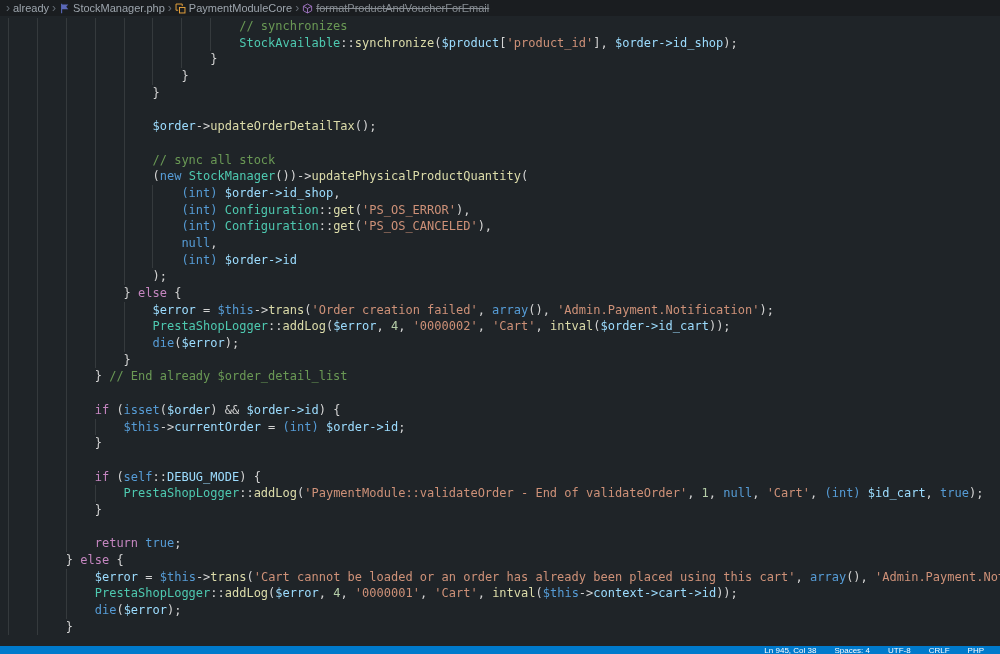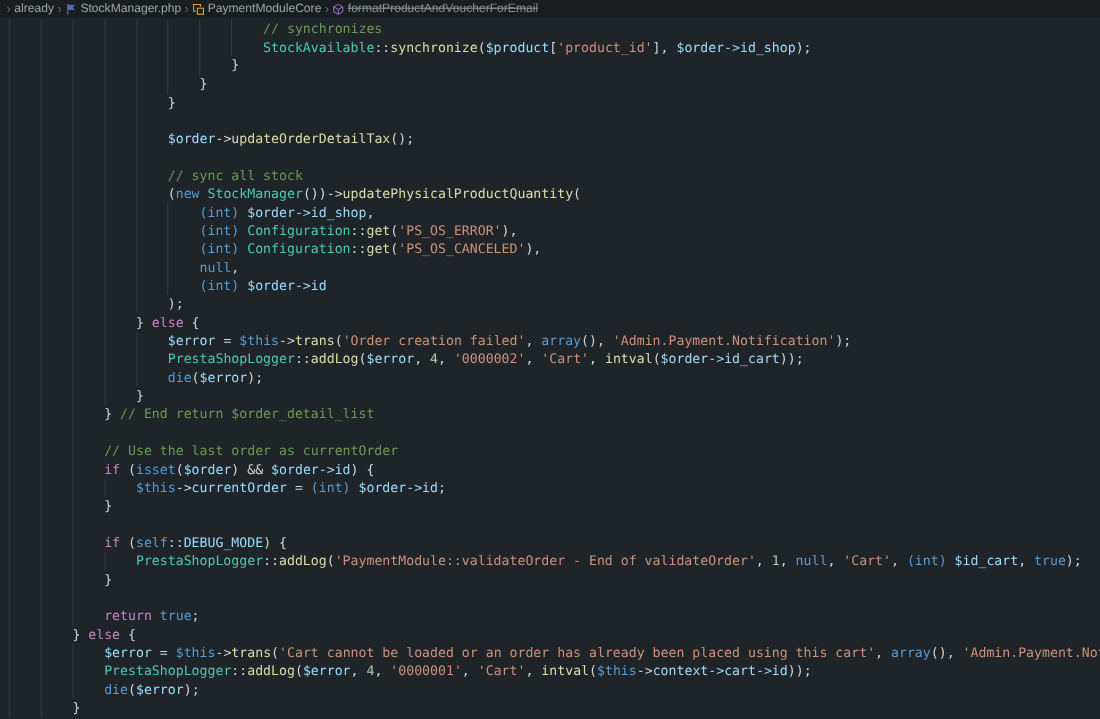--- a/index.html
+++ b/index.html
@@ -137,34 +137,40 @@
         <div class="line"><span class="iguide" style="left: 0px;"></span><span class="iguide" style="left: 28.8984px;"></span><span class="iguide" style="left: 57.7968px;"></span><span class="iguide" style="left: 86.6952px;"></span><span class="iguide" style="left: 115.594px;"></span><span class="iguide" style="left: 144.492px;"></span><span style="color: rgb(212, 212, 212);">                        </span><span style="color: rgb(86, 156, 214);">(int)</span><span style="color: rgb(212, 212, 212);"> </span><span style="color: rgb(78, 201, 176);">Configuration</span><span style="color: rgb(212, 212, 212);">::</span><span style="color: rgb(220, 220, 170);">get</span><span style="color: rgb(212, 212, 212);">(</span><span style="color: rgb(206, 145, 120);">'PS_OS_ERROR'</span><span style="color: rgb(212, 212, 212);">),</span></div>
         <div class="line"><span class="iguide" style="left: 0px;"></span><span class="iguide" style="left: 28.8984px;"></span><span class="iguide" style="left: 57.7968px;"></span><span class="iguide" style="left: 86.6952px;"></span><span class="iguide" style="left: 115.594px;"></span><span class="iguide" style="left: 144.492px;"></span><span style="color: rgb(212, 212, 212);">                        </span><span style="color: rgb(86, 156, 214);">(int)</span><span style="color: rgb(212, 212, 212);"> </span><span style="color: rgb(78, 201, 176);">Configuration</span><span style="color: rgb(212, 212, 212);">::</span><span style="color: rgb(220, 220, 170);">get</span><span style="color: rgb(212, 212, 212);">(</span><span style="color: rgb(206, 145, 120);">'PS_OS_CANCELED'</span><span style="color: rgb(212, 212, 212);">),</span></div>
         <div class="line"><span class="iguide" style="left: 0px;"></span><span class="iguide" style="left: 28.8984px;"></span><span class="iguide" style="left: 57.7968px;"></span><span class="iguide" style="left: 86.6952px;"></span><span class="iguide" style="left: 115.594px;"></span><span class="iguide" style="left: 144.492px;"></span><span style="color: rgb(212, 212, 212);">                        </span><span style="color: rgb(86, 156, 214);">null</span><span style="color: rgb(212, 212, 212);">,</span></div>
         <div class="line"><span class="iguide" style="left: 0px;"></span><span class="iguide" style="left: 28.8984px;"></span><span class="iguide" style="left: 57.7968px;"></span><span class="iguide" style="left: 86.6952px;"></span><span class="iguide" style="left: 115.594px;"></span><span class="iguide" style="left: 144.492px;"></span><span style="color: rgb(212, 212, 212);">                        </span><span style="color: rgb(86, 156, 214);">(int)</span><span style="color: rgb(212, 212, 212);"> </span><span style="color: rgb(156, 220, 254);">$order-&gt;id</span></div>
         <div class="line"><span class="iguide" style="left: 0px;"></span><span class="iguide" style="left: 28.8984px;"></span><span class="iguide" style="left: 57.7968px;"></span><span class="iguide" style="left: 86.6952px;"></span><span class="iguide" style="left: 115.594px;"></span><span style="color: rgb(212, 212, 212);">                    );</span></div>
         <div class="line"><span class="iguide" style="left: 0px;"></span><span class="iguide" style="left: 28.8984px;"></span><span class="iguide" style="left: 57.7968px;"></span><span class="iguide" style="left: 86.6952px;"></span><span style="color: rgb(212, 212, 212);">                } </span><span style="color: rgb(197, 134, 192);">else</span><span style="color: rgb(212, 212, 212);"> {</span></div>
         <div class="line"><span class="iguide" style="left: 0px;"></span><span class="iguide" style="left: 28.8984px;"></span><span class="iguide" style="left: 57.7968px;"></span><span class="iguide" style="left: 86.6952px;"></span><span class="iguide" style="left: 115.594px;"></span><span style="color: rgb(212, 212, 212);">                    </span><span style="color: rgb(156, 220, 254);">$error</span><span style="color: rgb(212, 212, 212);"> = </span><span style="color: rgb(86, 156, 214);">$this</span><span style="color: rgb(212, 212, 212);">-&gt;</span><span style="color: rgb(220, 220, 170);">trans</span><span style="color: rgb(212, 212, 212);">(</span><span style="color: rgb(206, 145, 120);">'Order creation failed'</span><span style="color: rgb(212, 212, 212);">, </span><span style="color: rgb(86, 156, 214);">array</span><span style="color: rgb(212, 212, 212);">(), </span><span style="color: rgb(206, 145, 120);">'Admin.Payment.Notification'</span><span style="color: rgb(212, 212, 212);">);</span></div>
         <div class="line"><span class="iguide" style="left: 0px;"></span><span class="iguide" style="left: 28.8984px;"></span><span class="iguide" style="left: 57.7968px;"></span><span class="iguide" style="left: 86.6952px;"></span><span class="iguide" style="left: 115.594px;"></span><span style="color: rgb(212, 212, 212);">                    </span><span style="color: rgb(78, 201, 176);">PrestaShopLogger</span><span style="color: rgb(212, 212, 212);">::</span><span style="color: rgb(220, 220, 170);">addLog</span><span style="color: rgb(212, 212, 212);">(</span><span style="color: rgb(156, 220, 254);">$error</span><span style="color: rgb(212, 212, 212);">, </span><span style="color: rgb(181, 206, 168);">4</span><span style="color: rgb(212, 212, 212);">, </span><span style="color: rgb(206, 145, 120);">'0000002'</span><span style="color: rgb(212, 212, 212);">, </span><span style="color: rgb(206, 145, 120);">'Cart'</span><span style="color: rgb(212, 212, 212);">, </span><span style="color: rgb(220, 220, 170);">intval</span><span style="color: rgb(212, 212, 212);">(</span><span style="color: rgb(156, 220, 254);">$order-&gt;id_cart</span><span style="color: rgb(212, 212, 212);">));</span></div>
         <div class="line"><span class="iguide" style="left: 0px;"></span><span class="iguide" style="left: 28.8984px;"></span><span class="iguide" style="left: 57.7968px;"></span><span class="iguide" style="left: 86.6952px;"></span><span class="iguide" style="left: 115.594px;"></span><span style="color: rgb(212, 212, 212);">                    </span><span style="color: rgb(86, 156, 214);">die</span><span style="color: rgb(212, 212, 212);">(</span><span style="color: rgb(156, 220, 254);">$error</span><span style="color: rgb(212, 212, 212);">);</span></div>
         <div class="line"><span class="iguide" style="left: 0px;"></span><span class="iguide" style="left: 28.8984px;"></span><span class="iguide" style="left: 57.7968px;"></span><span class="iguide" style="left: 86.6952px;"></span><span style="color: rgb(212, 212, 212);">                }</span></div>
-        <div class="line"><span class="iguide" style="left: 0px;"></span><span class="iguide" style="left: 28.8984px;"></span><span class="iguide" style="left: 57.7968px;"></span><span style="color: rgb(212, 212, 212);">            } </span><span style="color: rgb(106, 153, 85);">// End return $order_detail_list</span></div>
+        <div class="line"><span class="iguide" style="left: 0px;"></span><span class="iguide" style="left: 28.8984px;"></span><span class="iguide" style="left: 57.7968px;"></span><span style="color: rgb(212, 212, 212);">            } </span><span style="color: rgb(106, 153, 85);">// End already $order_detail_list</span></div>
         <div class="line"><span class="iguide" style="left: 0px;"></span><span class="iguide" style="left: 28.8984px;"></span><span class="iguide" style="left: 57.7968px;"></span><span>&nbsp;</span></div>
-        <div class="line"><span class="iguide" style="left: 0px;"></span><span class="iguide" style="left: 28.8984px;"></span><span class="iguide" style="left: 57.7968px;"></span><span style="color: rgb(212, 212, 212);">            </span><span style="color: rgb(106, 153, 85);">// Use the last order as currentOrder</span></div>
         <div class="line"><span class="iguide" style="left: 0px;"></span><span class="iguide" style="left: 28.8984px;"></span><span class="iguide" style="left: 57.7968px;"></span><span style="color: rgb(212, 212, 212);">            </span><span style="color: rgb(197, 134, 192);">if</span><span style="color: rgb(212, 212, 212);"> (</span><span style="color: rgb(86, 156, 214);">isset</span><span style="color: rgb(212, 212, 212);">(</span><span style="color: rgb(156, 220, 254);">$order</span><span style="color: rgb(212, 212, 212);">) &amp;&amp; </span><span style="color: rgb(156, 220, 254);">$order-&gt;id</span><span style="color: rgb(212, 212, 212);">) {</span></div>
         <div class="line"><span class="iguide" style="left: 0px;"></span><span class="iguide" style="left: 28.8984px;"></span><span class="iguide" style="left: 57.7968px;"></span><span class="iguide" style="left: 86.6952px;"></span><span style="color: rgb(212, 212, 212);">                </span><span style="color: rgb(86, 156, 214);">$this</span><span style="color: rgb(212, 212, 212);">-&gt;</span><span style="color: rgb(156, 220, 254);">currentOrder</span><span style="color: rgb(212, 212, 212);"> = </span><span style="color: rgb(86, 156, 214);">(int)</span><span style="color: rgb(212, 212, 212);"> </span><span style="color: rgb(156, 220, 254);">$order-&gt;id</span><span style="color: rgb(212, 212, 212);">;</span></div>
         <div class="line"><span class="iguide" style="left: 0px;"></span><span class="iguide" style="left: 28.8984px;"></span><span class="iguide" style="left: 57.7968px;"></span><span style="color: rgb(212, 212, 212);">            }</span></div>
         <div class="line"><span class="iguide" style="left: 0px;"></span><span class="iguide" style="left: 28.8984px;"></span><span class="iguide" style="left: 57.7968px;"></span><span>&nbsp;</span></div>
         <div class="line"><span class="iguide" style="left: 0px;"></span><span class="iguide" style="left: 28.8984px;"></span><span class="iguide" style="left: 57.7968px;"></span><span style="color: rgb(212, 212, 212);">            </span><span style="color: rgb(197, 134, 192);">if</span><span style="color: rgb(212, 212, 212);"> (</span><span style="color: rgb(86, 156, 214);">self</span><span style="color: rgb(212, 212, 212);">::</span><span style="color: rgb(156, 220, 254);">DEBUG_MODE</span><span style="color: rgb(212, 212, 212);">) {</span></div>
         <div class="line"><span class="iguide" style="left: 0px;"></span><span class="iguide" style="left: 28.8984px;"></span><span class="iguide" style="left: 57.7968px;"></span><span class="iguide" style="left: 86.6952px;"></span><span style="color: rgb(212, 212, 212);">                </span><span style="color: rgb(78, 201, 176);">PrestaShopLogger</span><span style="color: rgb(212, 212, 212);">::</span><span style="color: rgb(220, 220, 170);">addLog</span><span style="color: rgb(212, 212, 212);">(</span><span style="color: rgb(206, 145, 120);">'PaymentModule::validateOrder - End of validateOrder'</span><span style="color: rgb(212, 212, 212);">, </span><span style="color: rgb(181, 206, 168);">1</span><span style="color: rgb(212, 212, 212);">, </span><span style="color: rgb(86, 156, 214);">null</span><span style="color: rgb(212, 212, 212);">, </span><span style="color: rgb(206, 145, 120);">'Cart'</span><span style="color: rgb(212, 212, 212);">, </span><span style="color: rgb(86, 156, 214);">(int)</span><span style="color: rgb(212, 212, 212);"> </span><span style="color: rgb(156, 220, 254);">$id_cart</span><span style="color: rgb(212, 212, 212);">, </span><span style="color: rgb(86, 156, 214);">true</span><span style="color: rgb(212, 212, 212);">);</span></div>
         <div class="line"><span class="iguide" style="left: 0px;"></span><span class="iguide" style="left: 28.8984px;"></span><span class="iguide" style="left: 57.7968px;"></span><span style="color: rgb(212, 212, 212);">            }</span></div>
         <div class="line"><span class="iguide" style="left: 0px;"></span><span class="iguide" style="left: 28.8984px;"></span><span class="iguide" style="left: 57.7968px;"></span><span>&nbsp;</span></div>
         <div class="line"><span class="iguide" style="left: 0px;"></span><span class="iguide" style="left: 28.8984px;"></span><span class="iguide" style="left: 57.7968px;"></span><span style="color: rgb(212, 212, 212);">            </span><span style="color: rgb(197, 134, 192);">return</span><span style="color: rgb(212, 212, 212);"> </span><span style="color: rgb(86, 156, 214);">true</span><span style="color: rgb(212, 212, 212);">;</span></div>
         <div class="line"><span class="iguide" style="left: 0px;"></span><span class="iguide" style="left: 28.8984px;"></span><span style="color: rgb(212, 212, 212);">        } </span><span style="color: rgb(197, 134, 192);">else</span><span style="color: rgb(212, 212, 212);"> {</span></div>
         <div class="line"><span class="iguide" style="left: 0px;"></span><span class="iguide" style="left: 28.8984px;"></span><span class="iguide" style="left: 57.7968px;"></span><span style="color: rgb(212, 212, 212);">            </span><span style="color: rgb(156, 220, 254);">$error</span><span style="color: rgb(212, 212, 212);"> = </span><span style="color: rgb(86, 156, 214);">$this</span><span style="color: rgb(212, 212, 212);">-&gt;</span><span style="color: rgb(220, 220, 170);">trans</span><span style="color: rgb(212, 212, 212);">(</span><span style="color: rgb(206, 145, 120);">'Cart cannot be loaded or an order has already been placed using this cart'</span><span style="color: rgb(212, 212, 212);">, </span><span style="color: rgb(86, 156, 214);">array</span><span style="color: rgb(212, 212, 212);">(), </span><span style="color: rgb(206, 145, 120);">'Admin.Payment.Notification'</span></div>
         <div class="line"><span class="iguide" style="left: 0px;"></span><span class="iguide" style="left: 28.8984px;"></span><span class="iguide" style="left: 57.7968px;"></span><span style="color: rgb(212, 212, 212);">            </span><span style="color: rgb(78, 201, 176);">PrestaShopLogger</span><span style="color: rgb(212, 212, 212);">::</span><span style="color: rgb(220, 220, 170);">addLog</span><span style="color: rgb(212, 212, 212);">(</span><span style="color: rgb(156, 220, 254);">$error</span><span style="color: rgb(212, 212, 212);">, </span><span style="color: rgb(181, 206, 168);">4</span><span style="color: rgb(212, 212, 212);">, </span><span style="color: rgb(206, 145, 120);">'0000001'</span><span style="color: rgb(212, 212, 212);">, </span><span style="color: rgb(206, 145, 120);">'Cart'</span><span style="color: rgb(212, 212, 212);">, </span><span style="color: rgb(220, 220, 170);">intval</span><span style="color: rgb(212, 212, 212);">(</span><span style="color: rgb(86, 156, 214);">$this</span><span style="color: rgb(212, 212, 212);">-&gt;</span><span style="color: rgb(156, 220, 254);">context-&gt;cart-&gt;id</span><span style="color: rgb(212, 212, 212);">));</span></div>
         <div class="line"><span class="iguide" style="left: 0px;"></span><span class="iguide" style="left: 28.8984px;"></span><span class="iguide" style="left: 57.7968px;"></span><span style="color: rgb(212, 212, 212);">            </span><span style="color: rgb(86, 156, 214);">die</span><span style="color: rgb(212, 212, 212);">(</span><span style="color: rgb(156, 220, 254);">$error</span><span style="color: rgb(212, 212, 212);">);</span></div>
         <div class="line"><span class="iguide" style="left: 0px;"></span><span class="iguide" style="left: 28.8984px;"></span><span style="color: rgb(212, 212, 212);">        }</span></div>
       </div>
   </div>
 
+  <div class="statusbar" style="background: rgb(0, 122, 204);">
+    <span class="status-item">Ln 945, Col 38</span>
+    <span class="status-item">Spaces: 4</span>
+    <span class="status-item">UTF-8</span>
+    <span class="status-item">CRLF</span>
+    <span class="status-item">PHP</span>
+  </div>
 
 </div>
 
 </body></html>

